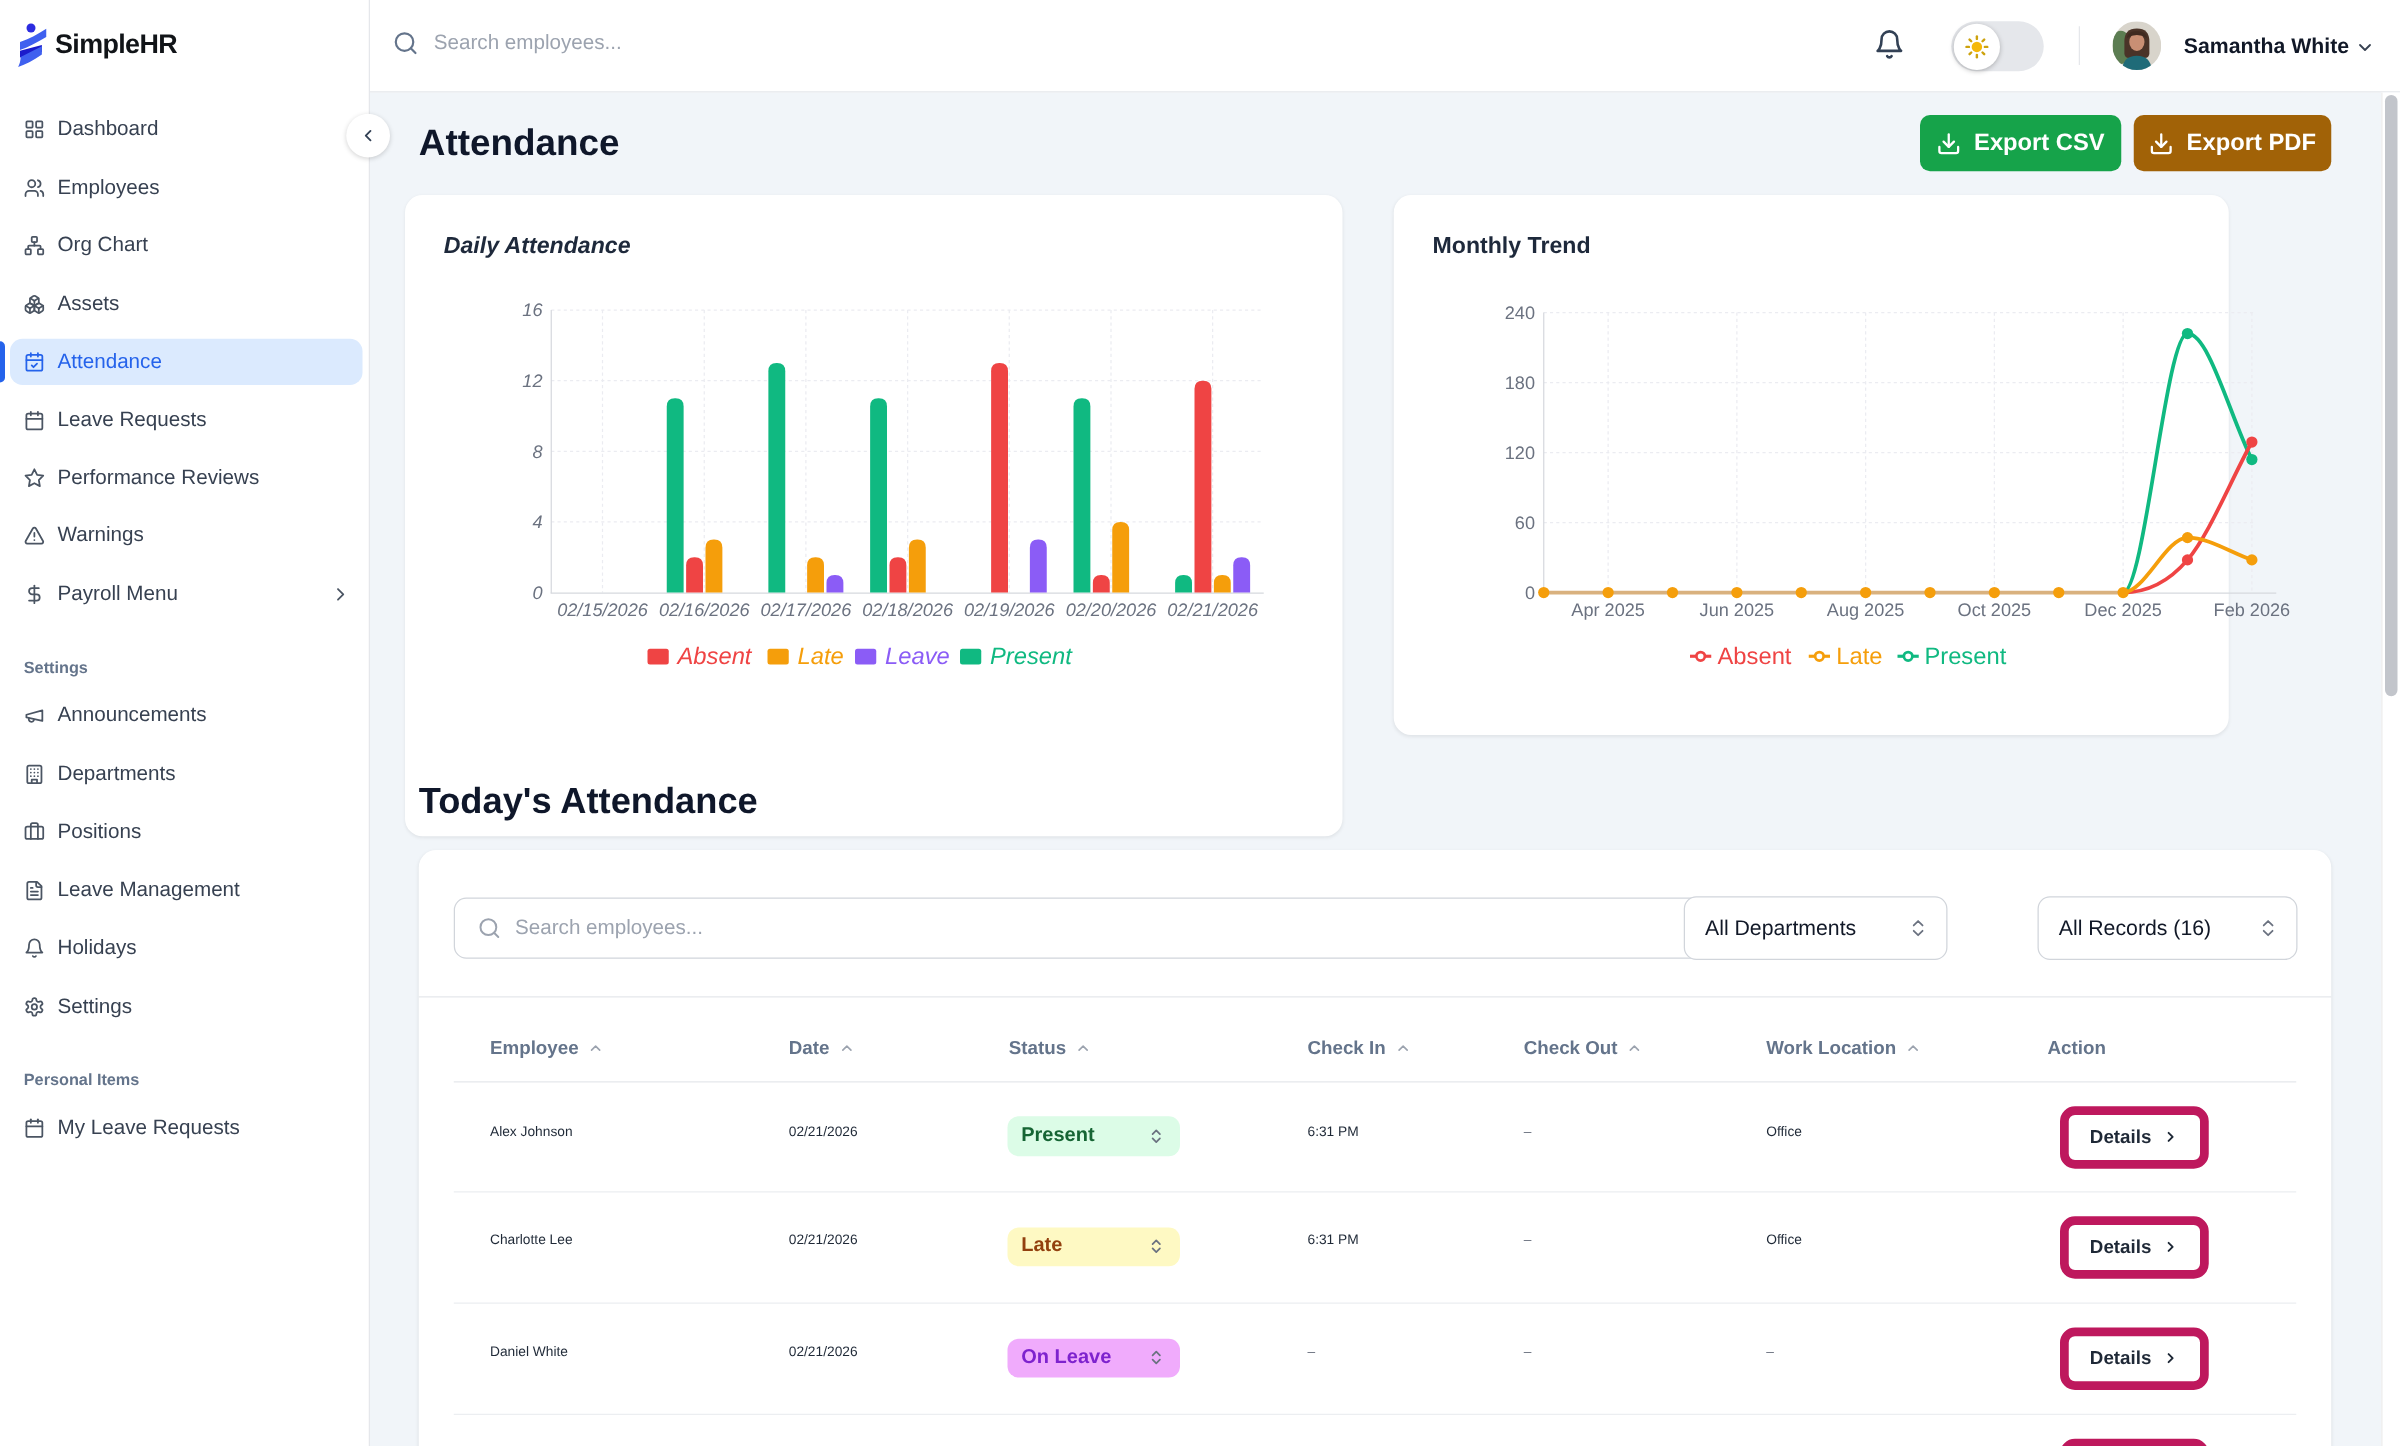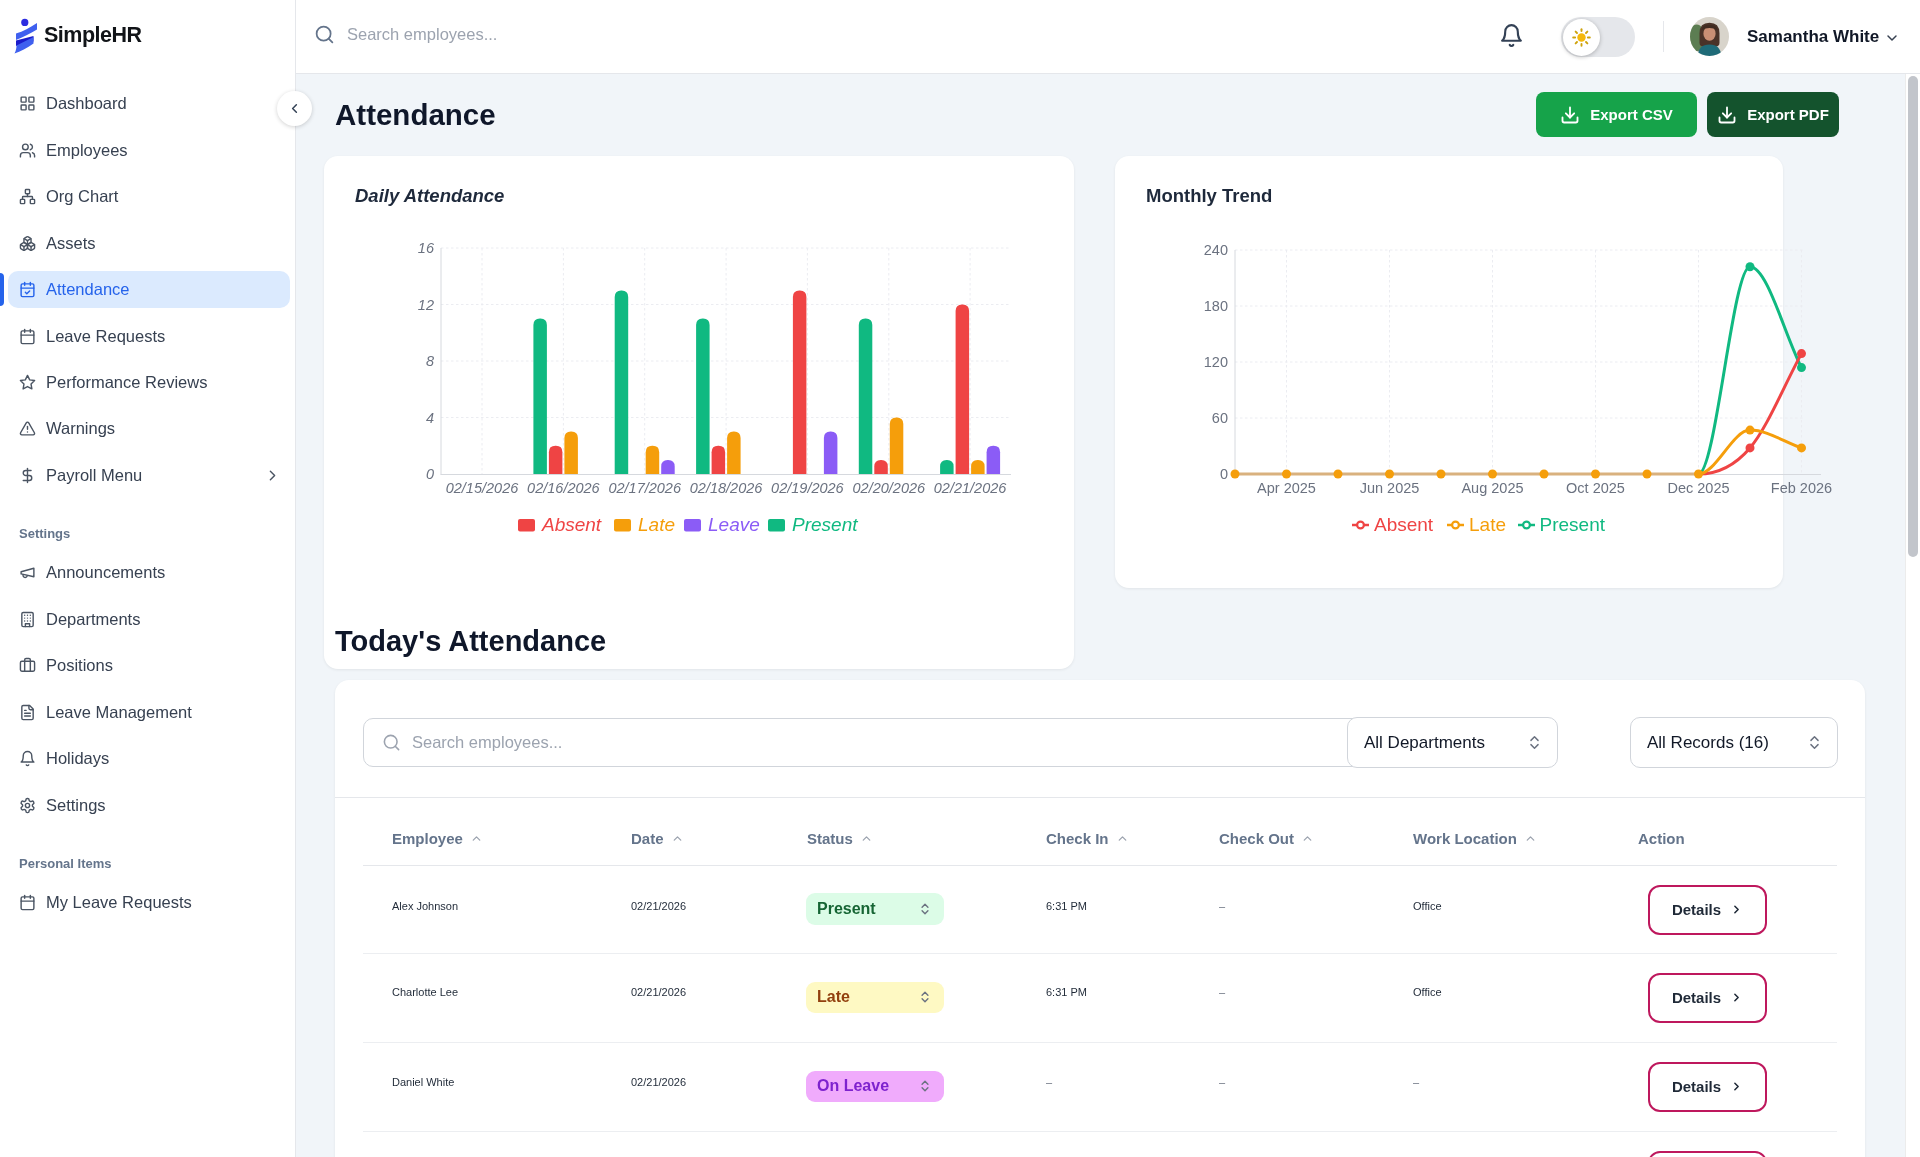--- a/index.html
+++ b/index.html
@@ -27,24 +27,24 @@
 #bell { position:absolute; left:1499px; top:23px; }
 #toggle { position:absolute; left:1561px; top:17px; width:74px; height:40px; background:#e5e7eb; border-radius:20px; }
 #knob { position:absolute; left:1.5px; top:1.5px; width:37px; height:37px; background:#fff; border-radius:50%; box-shadow:0 1px 4px rgba(0,0,0,.25); display:flex; align-items:center; justify-content:center; }
 #vline { position:absolute; left:1663px; top:21px; width:1px; height:31px; background:#e5e7eb; }
 #avatar { position:absolute; left:1690px; top:17px; width:39px; height:39px; border-radius:50%; overflow:hidden; }
 #uname { position:absolute; left:1747px; top:27px; font-size:17px; font-weight:700; color:#111827; }
 #uchev { position:absolute; left:1884px; top:30px; }
 
 
 #ptitle { position:absolute; left:335px; top:98px; font-size:29.5px; font-weight:700; color:#0f172a; }
-.btn { position:absolute; top:92px; height:45px; border-radius:8px; color:#fff; font-weight:700; font-size:15px; display:flex; align-items:center; justify-content:center; }
+.btn { position:absolute; top:92px; height:45px; border-radius:8px; color:#fff; font-weight:700; font-size:19px; display:flex; align-items:center; justify-content:center; }
 .btn svg { margin-right:10px; }
 #btncsv { left:1536px; width:161px; background:#16a34a; }
-#btnpdf { left:1707px; width:132px; background:#14532d; }
+#btnpdf { left:1707px; width:158px; background:#a16207; }
 
 .card { position:absolute; background:#fff; border-radius:14px; box-shadow:0 1px 3px rgba(0,0,0,.07); }
 #card1 { left:324px; top:156px; width:750px; height:513px;font-style:italic; }
 #card2 { left:1115px; top:156px; width:668px; height:432px; }
 
 #t2title { position:absolute; left:335px; top:625px; font-size:29px; font-weight:700; color:#0f172a; }
 #tcard { left:335px; top:680px; width:1530px; height:560px; }
 
 
 #tsearch { position:absolute; left:28px; top:38px; width:1024px; height:49px; border:1px solid #d1d5db; border-radius:10px; display:flex; align-items:center; padding-left:18px; color:#9ca3af; }
@@ -52,21 +52,21 @@
 .sel { position:absolute; top:37px; height:51px; border:1px solid #d1d5db; border-radius:10px; background:#fff; display:flex; align-items:center; justify-content:space-between; padding:0 14px 0 16px; font-size:17px; color:#111827; }
 #sel1 { left:1012px; width:211px; }
 #sel2 { left:1295px; width:208px; }
 #thdiv { position:absolute; left:0; top:117px; width:1530px; height:1px; background:#e5e7eb; }
 .th { position:absolute; top:150px; font-size:15px; font-weight:600; color:#64748b; display:flex; align-items:center; }
 .th svg { margin-left:7px; }
 #throw { position:absolute; left:28px; top:185px; width:1474px; height:1px; background:#e5e7eb; }
 .rowline { position:absolute; left:28px; width:1474px; height:1px; background:#eceef1; }
 .cell { position:absolute; font-size:11px; color:#111827;text-align:right; }
 .pill { position:absolute; width:138px; height:31.5px; border-radius:9px; display:flex; align-items:center; justify-content:space-between; padding:0 12px 0 11px; font-size:16px; font-weight:700; }
-.dbtn { position:absolute; width:119px; height:50px; border:2px solid #be185d; border-radius:12px; background:#fff; display:flex; align-items:center; justify-content:center; font-size:15px; font-weight:600; color:#1f2937; }
+.dbtn { position:absolute; width:119px; height:50px; border:7px solid #be185d; border-radius:12px; background:#fff; display:flex; align-items:center; justify-content:center; font-size:15px; font-weight:600; color:#1f2937; }
 .dbtn svg { margin-left:9px; }
 
 
 #sbtrack { position:absolute; left:1905px; top:74px; width:15px; height:1083px; background:#ffffff; border-left:1px solid #ececec; z-index:9; }
 #sbthumb { position:absolute; left:2px; top:2px; width:10px; height:481px; background:#c2c5cb; border-radius:5px; }
 </style>
 </head>
 <body>
 <div id="header"></div>
 <div id="sidebar">

